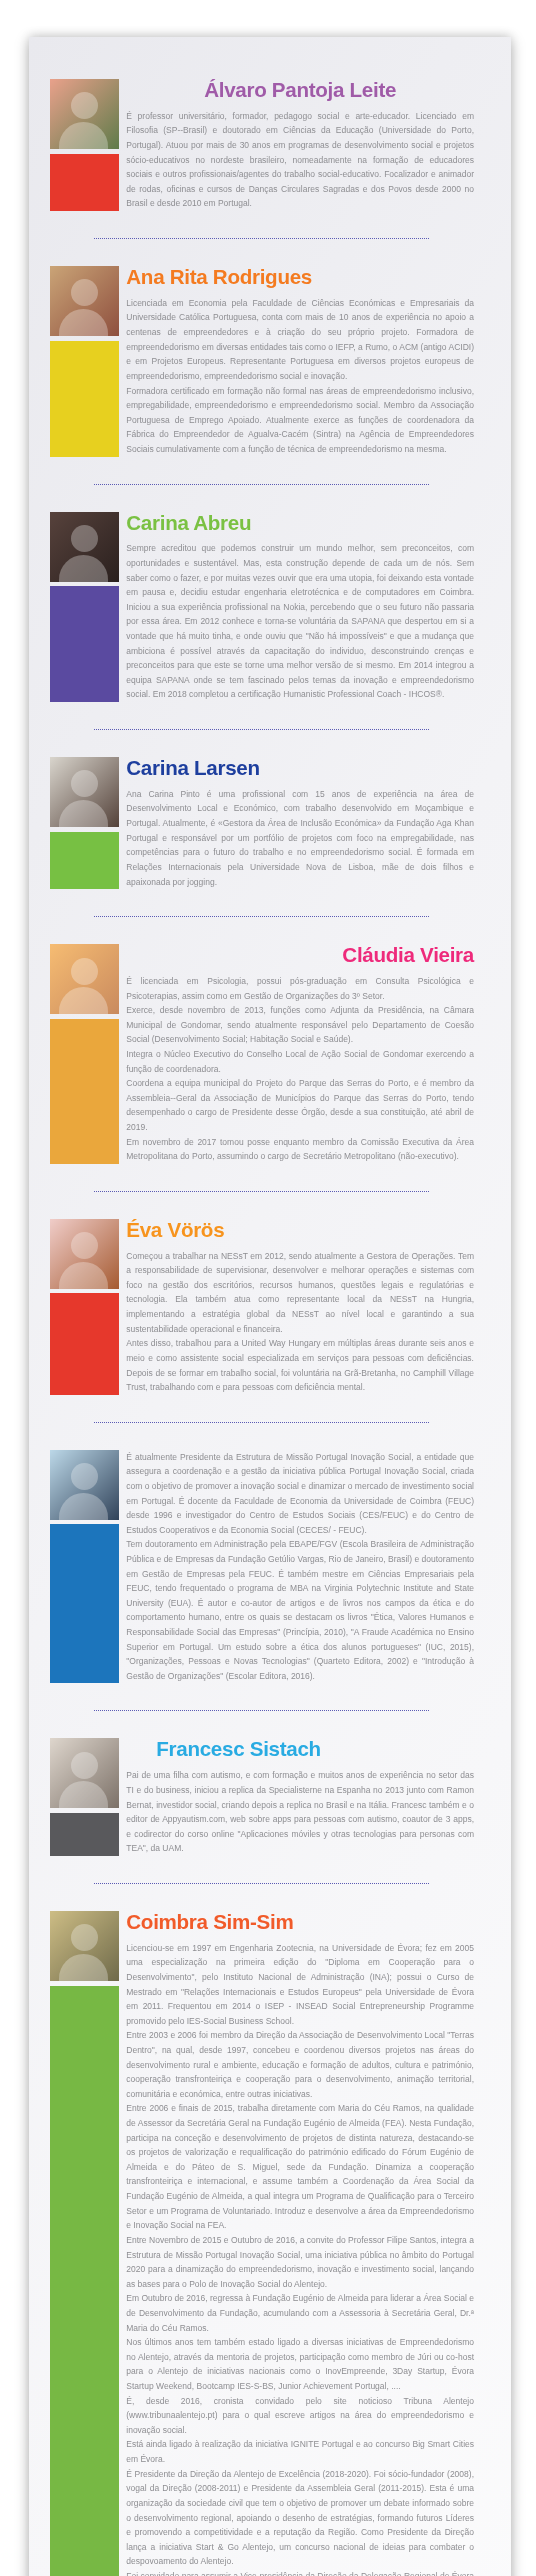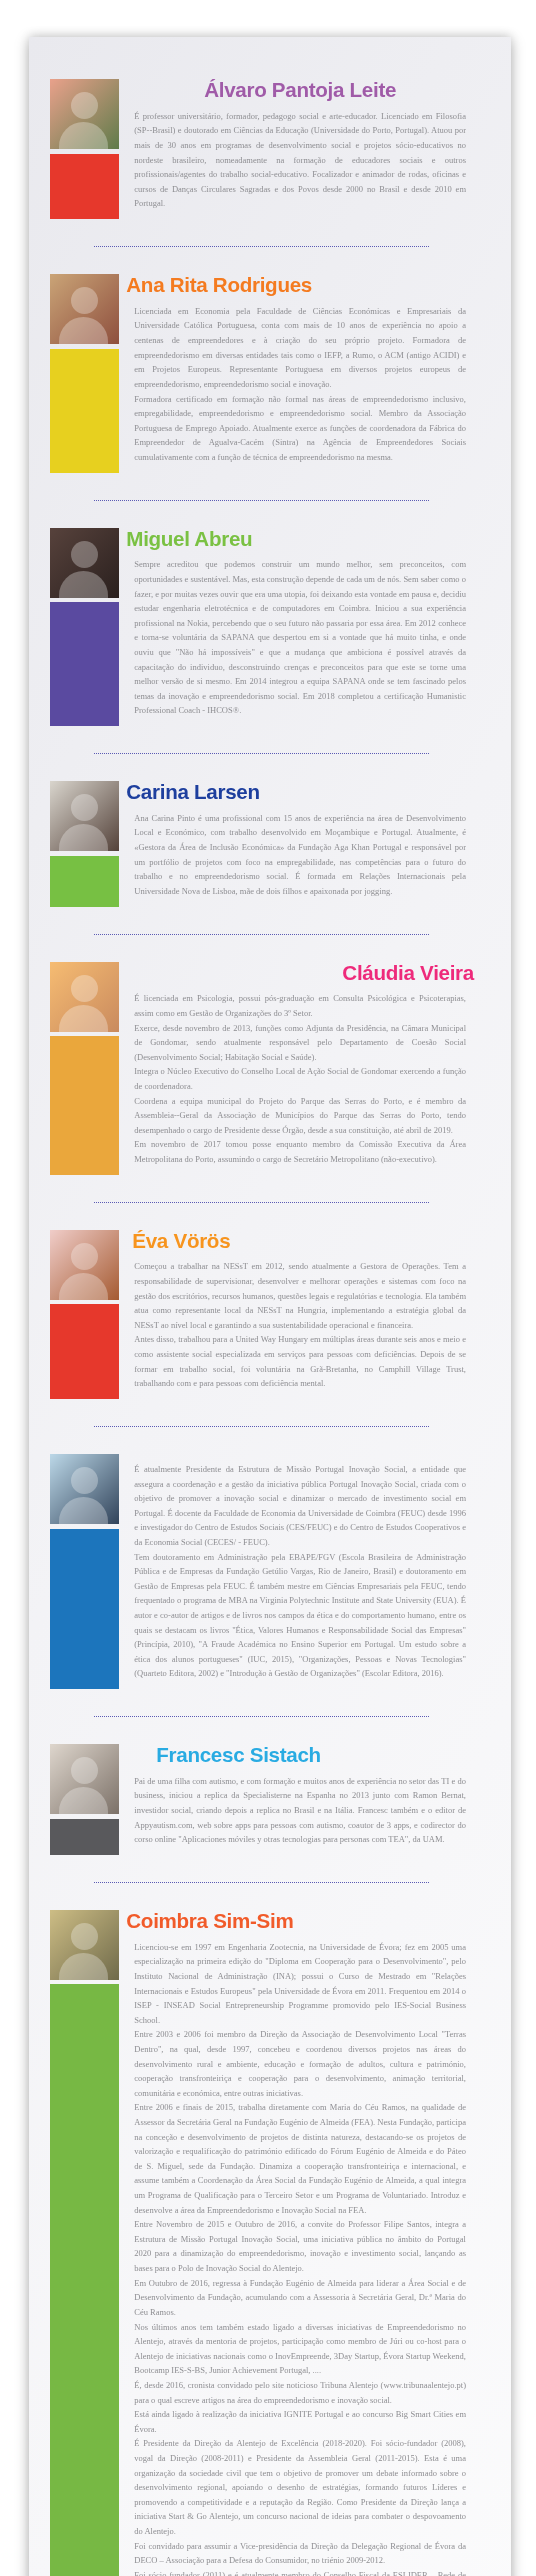--- a/index.html
+++ b/index.html
@@ -69,22 +69,21 @@
     letter-spacing: -0.3px;
     margin: 0 0 8.2px 0;
     line-height: 1.05;
   }
   .bio {
     color: #8e8e92;
     font-size: 8.5px;
     line-height: 1.72;
     text-align: justify;
     white-space: pre-line;
-    margin: 8px;
-    font-family: Liberation Serif, serif;
+    margin: 0;
   }
 </style>
 </head>
 <body>
 
 <div class="page">
   <div class="panel">
     <div id="profiles-list">
 
   <div class="profile">
@@ -111,21 +110,21 @@
     </div>
   </div>
 
   <hr class="separator">
   <div class="profile">
     <div class="photo-col">
       <div class="photo" style="background: linear-gradient(135deg, rgb(87, 66, 60) 0%, rgb(42, 32, 30) 100%);"></div>
       <div class="color-bar" style="background: rgb(90, 74, 160);"></div>
     </div>
     <div class="content">
-      <h2 class="name" style="color: rgb(122, 193, 67);">Miguel Abreu</h2>
+      <h2 class="name" style="color: rgb(122, 193, 67);">Carina Abreu</h2>
       <p class="bio">Sempre acreditou que podemos construir um mundo melhor, sem preconceitos, com oportunidades e sustentável. Mas, esta construção depende de cada um de nós. Sem saber como o fazer, e por muitas vezes ouvir que era uma utopia, foi deixando esta vontade em pausa e, decidiu estudar engenharia eletrotécnica e de computadores em Coimbra. Iniciou a sua experiência profissional na Nokia, percebendo que o seu futuro não passaria por essa área. Em 2012 conhece e torna-se voluntária da SAPANA que despertou em si a vontade que há muito tinha, e onde ouviu que "Não há impossíveis" e que a mudança que ambiciona é possível através da capacitação do individuo, desconstruindo crenças e preconceitos para que este se torne uma melhor versão de si mesmo. Em 2014 integrou a equipa SAPANA onde se tem fascinado pelos temas da inovação e empreendedorismo social. Em 2018 completou a certificação Humanistic Professional Coach - IHCOS®.</p>
     </div>
   </div>
 
   <hr class="separator">
   <div class="profile">
     <div class="photo-col">
       <div class="photo" style="background: linear-gradient(135deg, rgb(217, 213, 205) 0%, rgb(84, 66, 58) 100%);"></div>
       <div class="color-bar" style="background: rgb(119, 192, 67);"></div>
     </div>
@@ -151,21 +150,21 @@
     </div>
   </div>
 
   <hr class="separator">
   <div class="profile">
     <div class="photo-col">
       <div class="photo" style="background: linear-gradient(135deg, rgb(240, 205, 201) 0%, rgb(165, 91, 50) 100%);"></div>
       <div class="color-bar" style="background: rgb(230, 56, 44);"></div>
     </div>
     <div class="content">
-      <h2 class="name" style="color: rgb(247, 148, 30); margin-left: 6px;">Éva Vörös</h2>
+      <h2 class="name" style="color: rgb(247, 148, 30);">Éva Vörös</h2>
       <p class="bio">Começou a trabalhar na NESsT em 2012, sendo atualmente a Gestora de Operações. Tem a responsabilidade de supervisionar, desenvolver e melhorar operações e sistemas com foco na gestão dos escritórios, recursos humanos, questões legais e regulatórias e tecnologia. Ela também atua como representante local da NESsT na Hungria, implementando a estratégia global da NESsT ao nível local e garantindo a sua sustentabilidade operacional e financeira.
 Antes disso, trabalhou para a United Way Hungary em múltiplas áreas durante seis anos e meio e como assistente social especializada em serviços para pessoas com deficiências. Depois de se formar em trabalho social, foi voluntária na Grã-Bretanha, no Camphill Village Trust, trabalhando com e para pessoas com deficiência mental.</p>
     </div>
   </div>
 
   <hr class="separator">
   <div class="profile">
     <div class="photo-col">
       <div class="photo" style="background: linear-gradient(135deg, rgb(188, 216, 232) 0%, rgb(49, 67, 90) 100%);"></div>
       <div class="color-bar" style="background: rgb(28, 117, 188);"></div>

